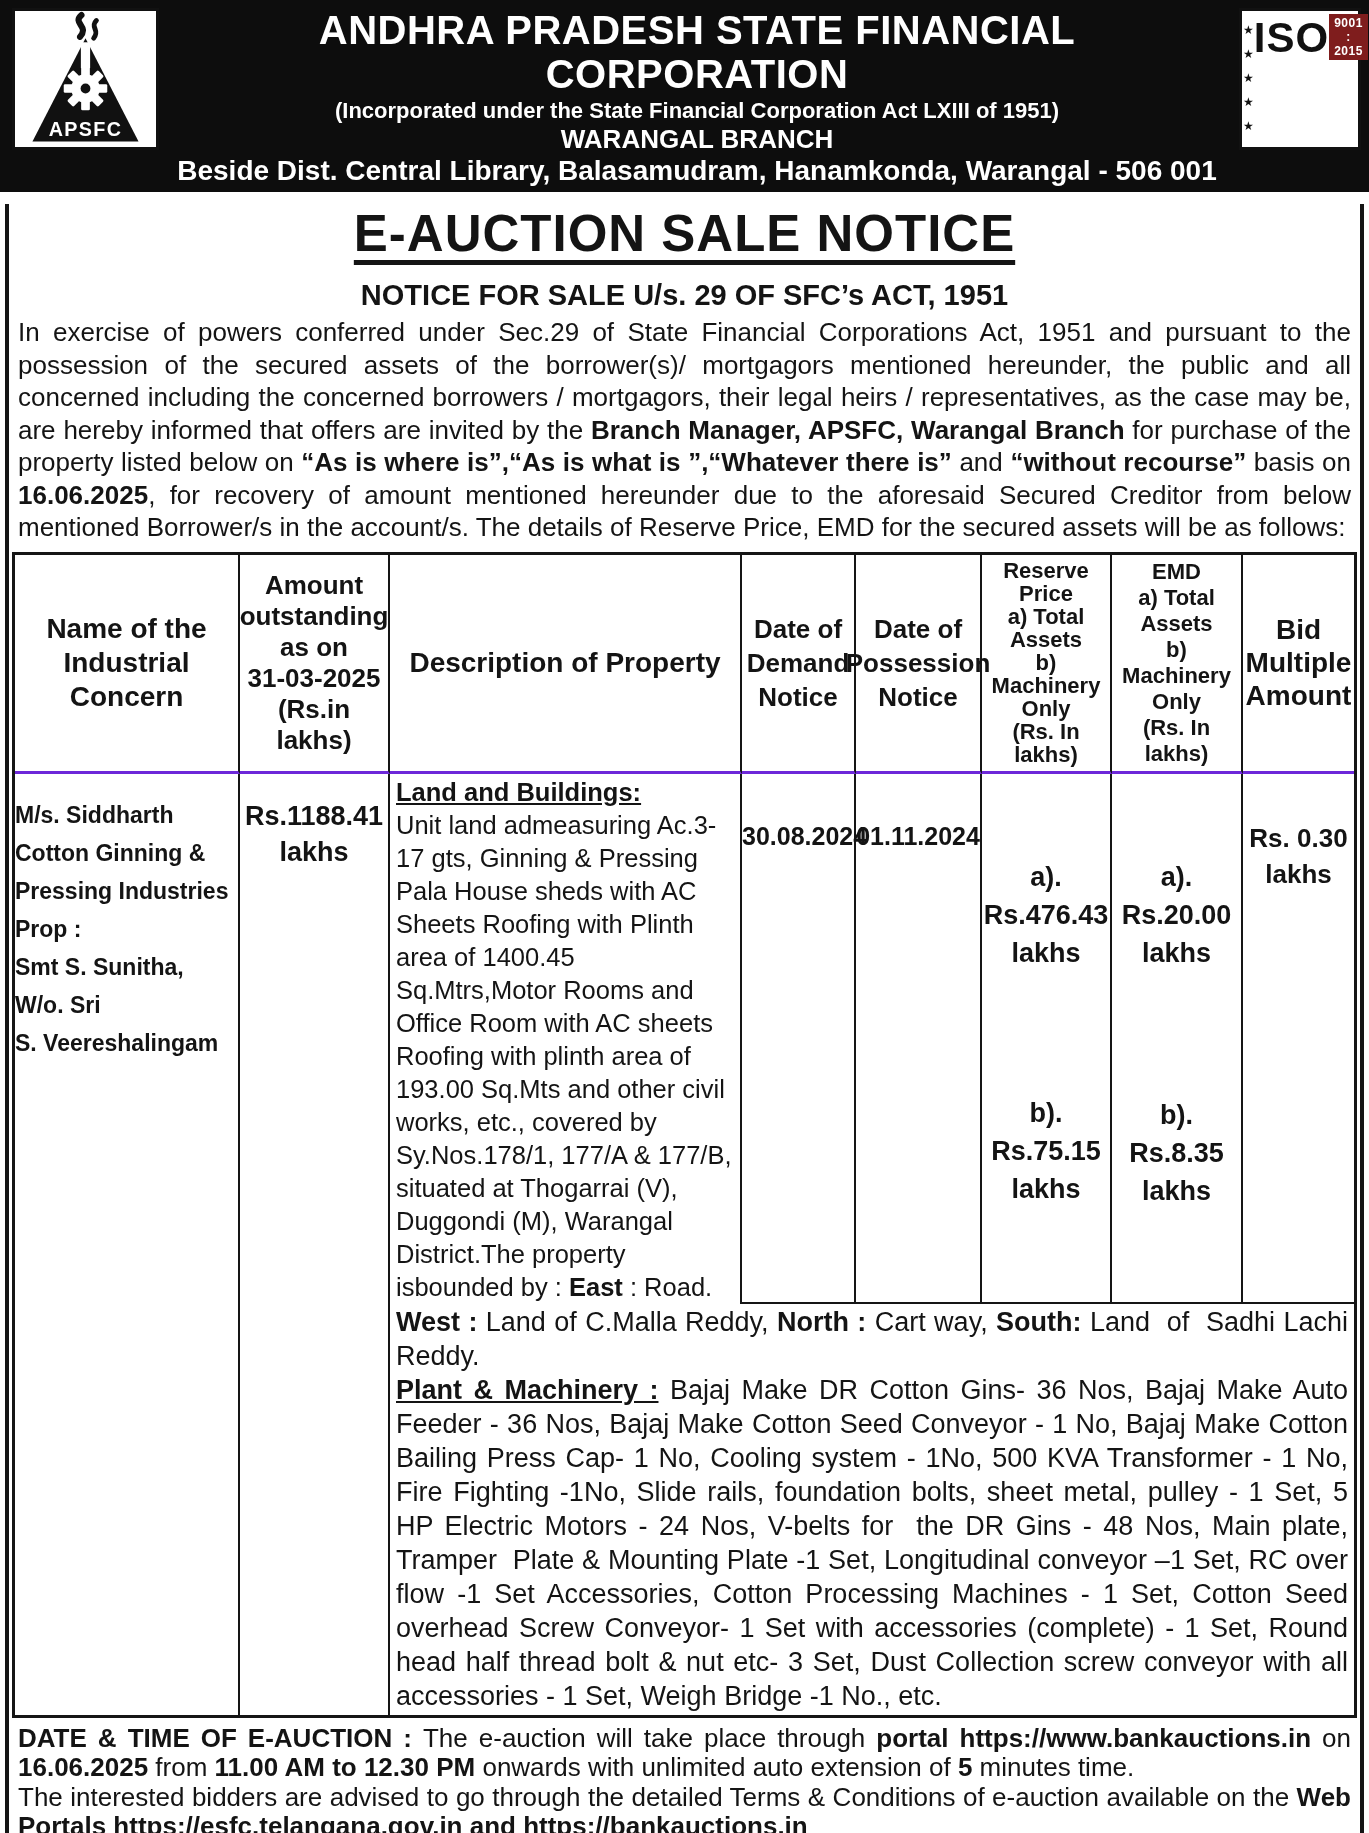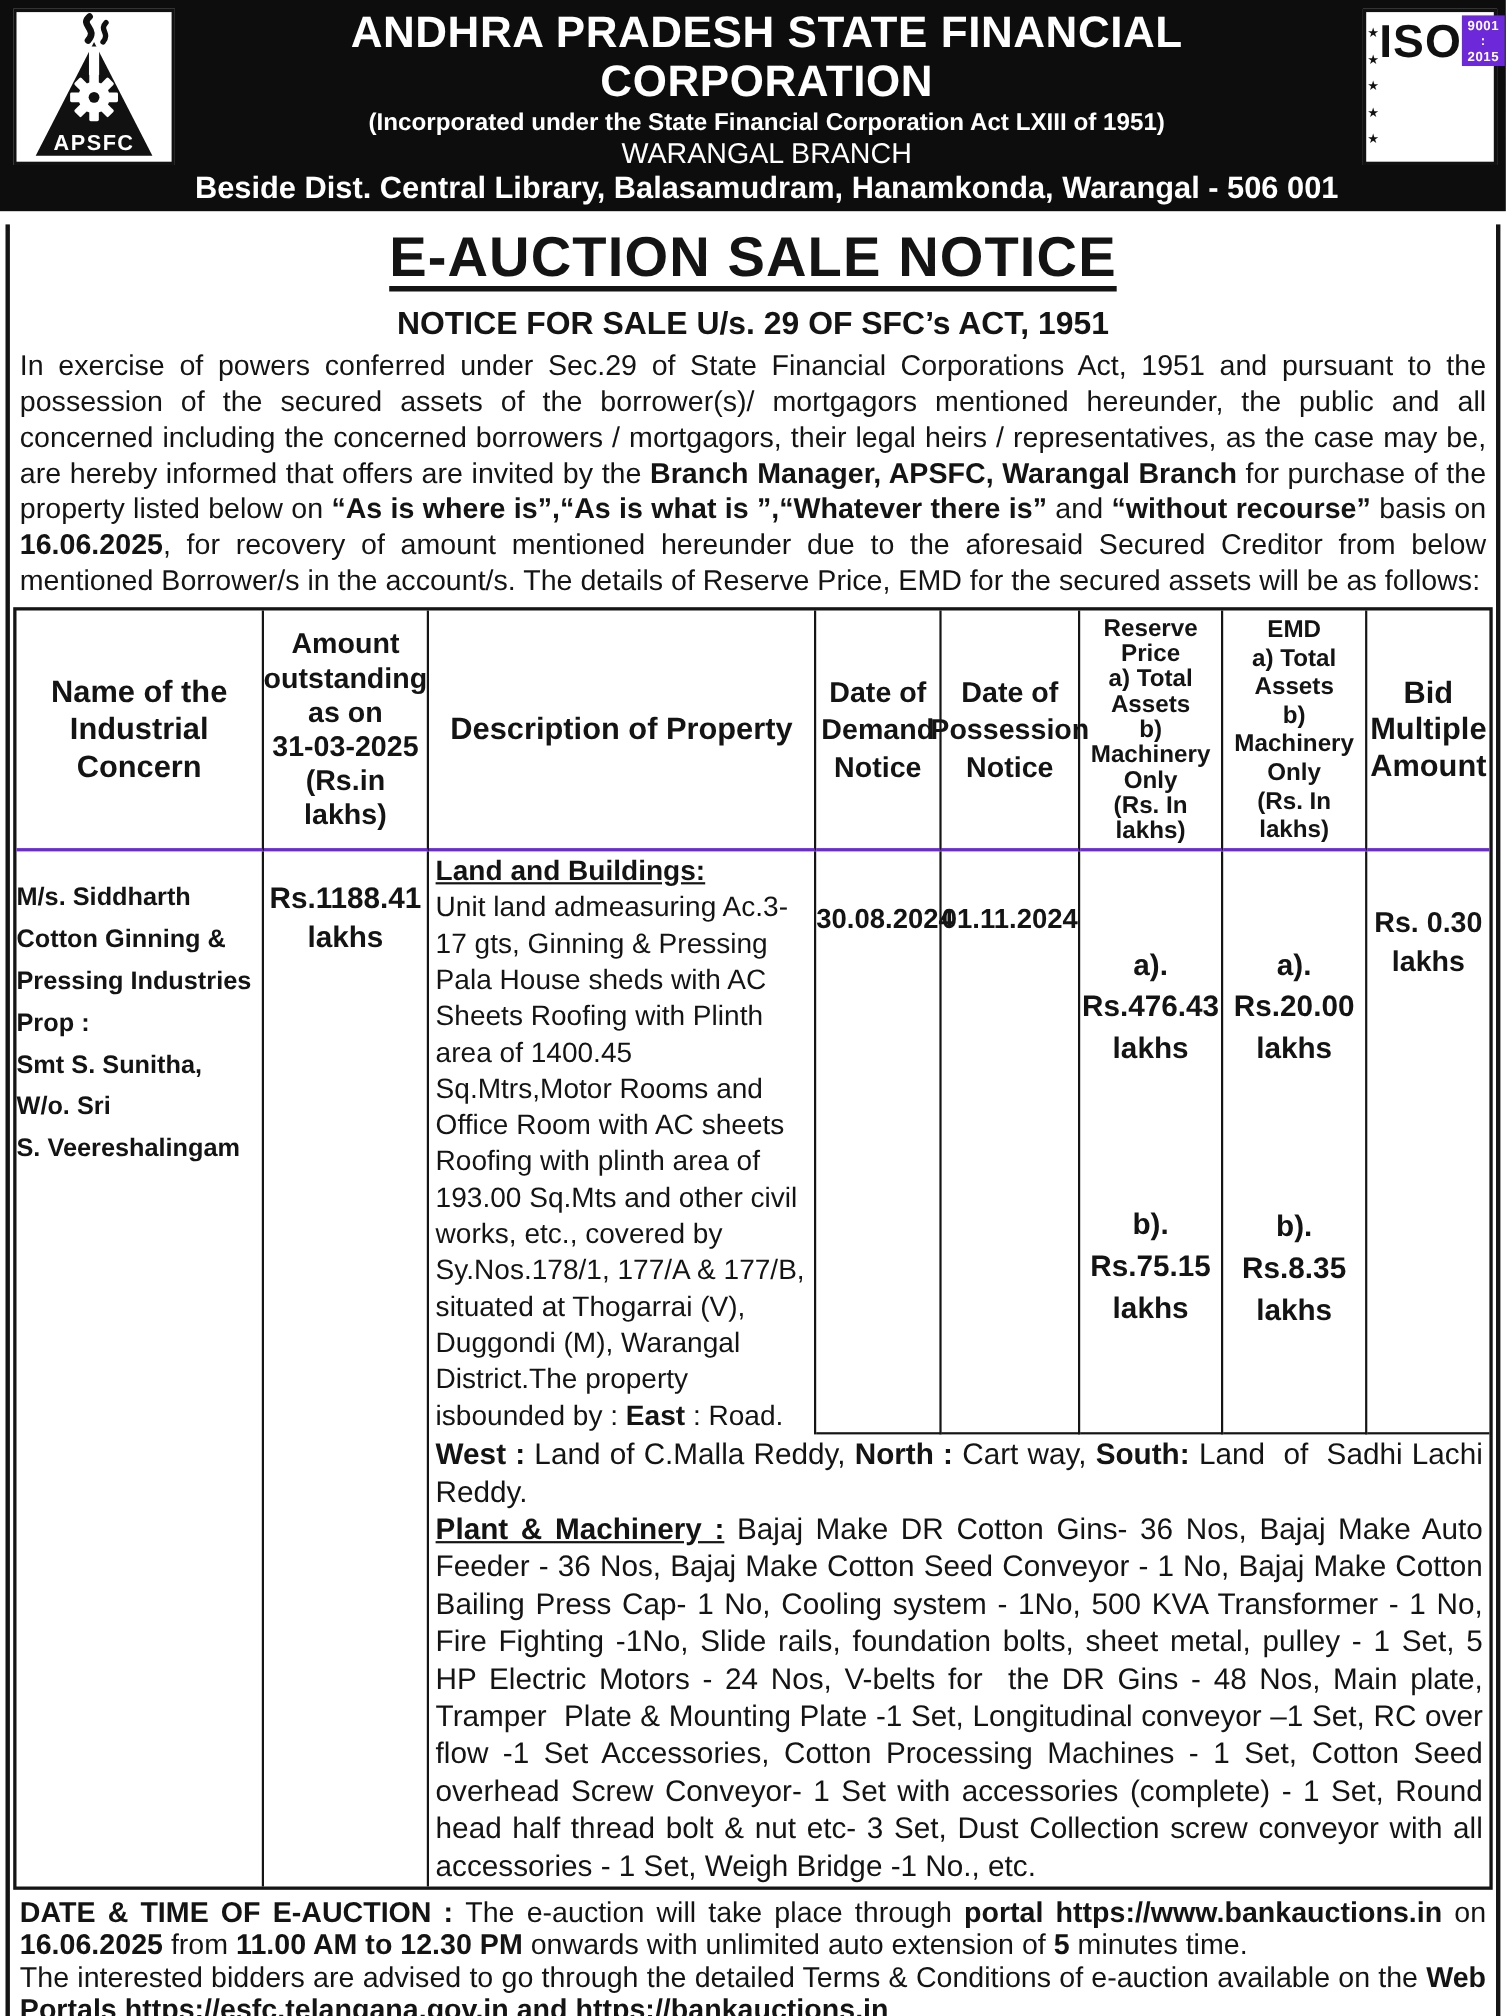--- a/index.html
+++ b/index.html
@@ -17,37 +17,37 @@
     position:relative;
     background:#0d0d0d;
     color:#fff;
     min-height:158px;
     box-sizing:border-box;
     padding:8px 150px 6px 175px;
     text-align:center;
   }
   .band .org    { font-size:40px; font-weight:bold; letter-spacing:.5px; line-height:44px; }
   .band .inc    { font-size:22px; font-weight:bold; line-height:26px; margin-top:2px; }
-  .band .brch   { font-size:26px; font-weight:normal; line-height:29px; margin-top:1px; }
+  .band .brch   { font-size:26px; font-weight:bold; line-height:29px; margin-top:1px; }
   .band .addr   { font-size:28px; font-weight:bold; line-height:31px; margin-top:1px; }
   .band .cont   { font-size:28px; font-weight:bold; line-height:31px; }
 
   .logo-box {
     position:absolute; top:8px;
     background:#fff; border:3px solid #111;
     box-sizing:border-box; color:#111;
   }
   .apsfc-box { left:12px;  width:147px; height:142px; }
   .iso-box   { right:8px;  width:122px; height:142px; display:flex; padding:3px 1px; }
   .apsfc-box svg { width:100%; height:100%; display:block; }
 
   .iso-stars { width:15px; font-size:12px; line-height:24px; white-space:pre-line; text-align:center; padding-top:4px; }
   .iso-mid   { flex:1; display:flex; flex-direction:row; align-items:flex-start; }
   .iso-title { font-size:42px; font-weight:bold; letter-spacing:1px; line-height:44px; margin-top:2px; }
-  .iso-chip  { background:#6d28d9; color:#fff; font-size:12px; font-weight:bold; padding:2px 5px; letter-spacing:.5px; }
+  .iso-chip  { background:#7f1d1d; color:#fff; font-size:12px; font-weight:bold; padding:2px 5px; letter-spacing:.5px; }
   .iso-band-svg { width:100%; height:50px; display:block; margin-top:1px; }
 
   
   .doc {
     margin:0 5px;
     border:4px solid #151515;
     border-top:none;
     box-sizing:border-box;
     padding:0 3px;
   }

